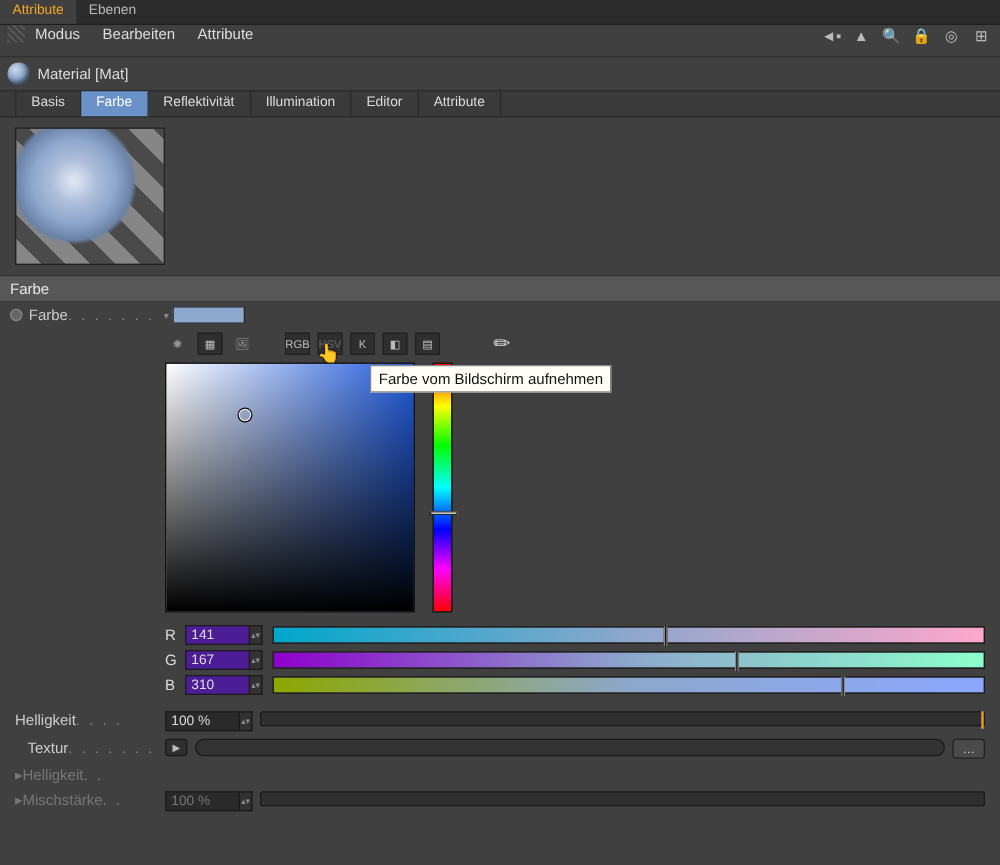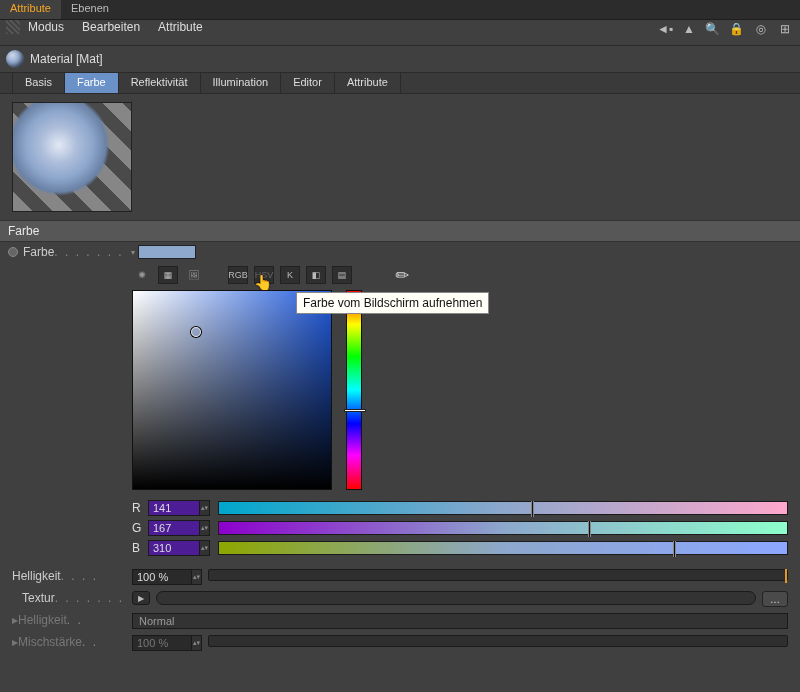--- a/index.html
+++ b/index.html
@@ -224,21 +224,20 @@
     <div class="tex-slot"></div>
     <div class="tex-btn">…</div>
   </div>
 
   <div class="wide-row">
     <div class="label dim">
       <span class="chev">▸</span>
       <span>Helligkeit</span>
       <span class="dots">. .</span>
     </div>
-    <div class="dropdown">Normal</div>
   </div>
 
   <div class="wide-row">
     <div class="label dim">
       <span class="chev">▸</span>
       <span>Mischstärke</span>
       <span class="dots"> . .</span>
     </div>
     <div class="pct-field dim">100 %</div>
     <div class="spin">▴▾</div>

